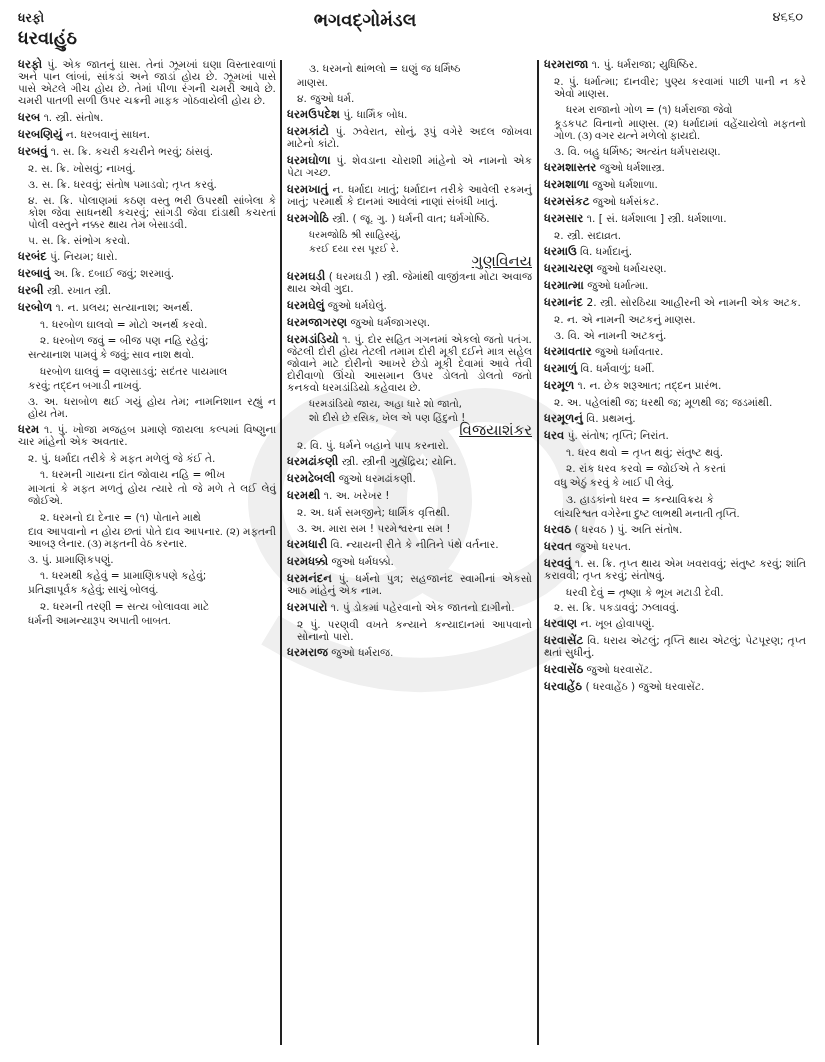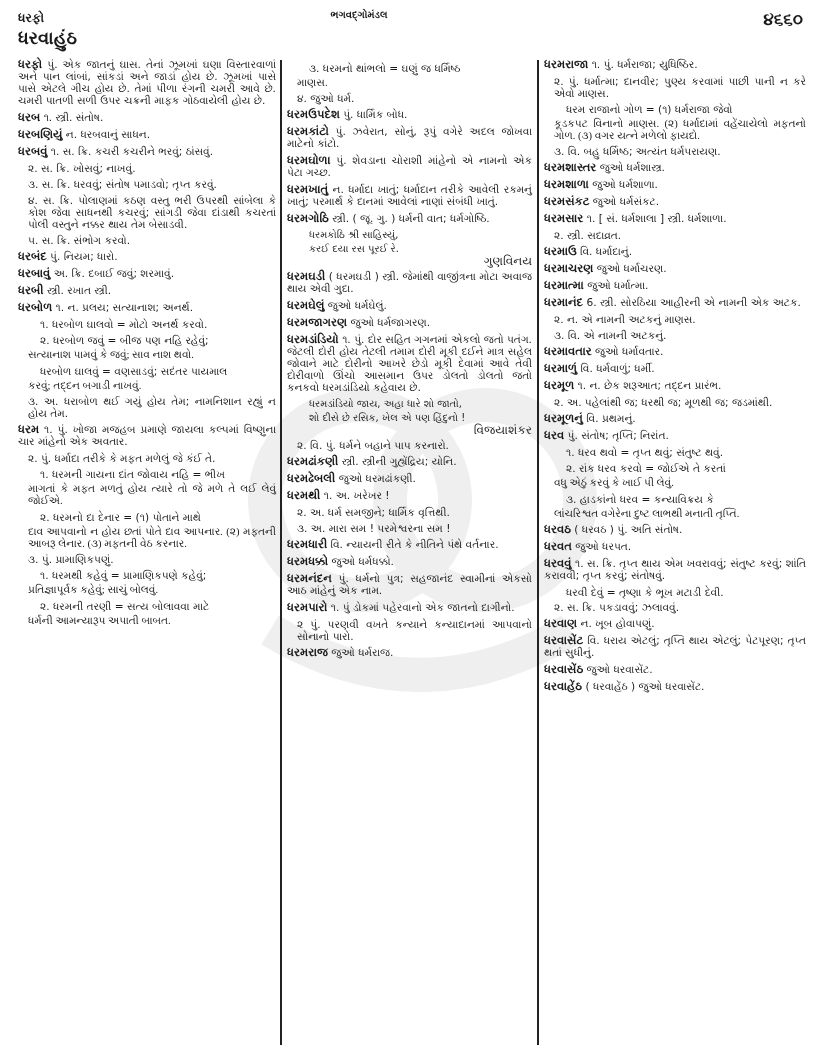--- a/index.html
+++ b/index.html
@@ -9,41 +9,41 @@
   }
   .watermark {
     position: absolute; left: 210px; top: 300px; width: 420px; height: 420px;
     pointer-events: none; z-index: 0;
   }
   .header {
     position: absolute; left: 0; top: 0; width: 825px; height: 50px; z-index: 1;
   }
   .guide-first { position: absolute; left: 18px; top: 10px; font-size: 12.5px; font-weight: bold; }
   .guide-last { position: absolute; left: 18px; top: 27px; font-size: 18px; font-weight: bold; }
-  .running-title { position: absolute; left: 0; width: 718px; top: 9px; text-align: center; font-size: 10px; font-weight: bold; }
-  .page-no { position: absolute; right: 22px; top: 9px; font-size: 17px; font-weight: bold; }
+  .running-title { position: absolute; left: 6px; width: 718px; top: 9px; text-align: center; font-size: 18px; font-weight: bold; }
+  .page-no { position: absolute; right: 22px; top: 9px; font-size: 13px; font-weight: normal; }
 
   .col {
     position: absolute; top: 58px; z-index: 1;
     font-size: 10.6px; line-height: 12px;
   }
   .col1 { left: 18px; width: 258px; }
   .col2 { left: 287px; width: 245px; }
   .col3 { left: 544px; width: 262px; }
   .rule { position: absolute; width: 1.6px; background: #222; z-index: 1; }
   .rule1 { left: 280px; top: 60px; height: 985px; }
   .rule2 { left: 537px; top: 60px; height: 985px; }
 
   .entry { margin: 0 0 5px 0; text-align: justify; }
   .hw { font-weight: bold; font-size: 11.6px; }
   .sense { margin: 0 0 4px 10px; text-align: justify; }
   .idiom { margin: 4px 0 3px 22px; text-align: justify; }
   .idiom-cont { margin: 0 0 3px 10px; text-align: justify; font-family: Liberation Serif, serif; }
   .quote { margin: 0 0 2px 22px; font-size: 10px; }
-  .attrib { text-align: right; font-size: 12px; margin: -2px 0 3px 0; }
+  .attrib { text-align: right; font-size: 15px; margin: -2px 0 3px 0; text-decoration: underline; }
 </style>
 </head>
 <body>
 
 <svg class="watermark" viewBox="0 0 420 420">
   <g fill="none" stroke="#efefef" stroke-width="34">
     <circle cx="150" cy="200" r="95"></circle>
     <circle cx="275" cy="200" r="95"></circle>
     <path d="M60 330 Q210 420 360 330"></path>
   </g>
@@ -92,21 +92,21 @@
   </div>
 <div class="col col2">
     <div class="idiom">૩. ધરમનો થાંભલો = ઘણું જ ધર્મિષ્ઠ</div>
     <div class="idiom-cont">માણસ.</div>
     <div class="sense">૪. જુઓ ધર્મ.</div>
     <div class="entry"><span class="hw">ધરમઉપદેશ</span><span> પું. ધાર્મિક બોધ.</span></div>
     <div class="entry"><span class="hw">ધરમકાંટો</span><span> પું. ઝવેરાત, સોનું, રૂપું વગેરે અદલ જોખવા માટેનો કાંટો.</span></div>
     <div class="entry"><span class="hw">ધરમઘોળા</span><span> પું. શેવડાના ચોરાશી માંહેનો એ નામનો એક પેટા ગચ્છ.</span></div>
     <div class="entry"><span class="hw">ધરમખાતું</span><span> ન. ધર્માદા ખાતું; ધર્માદાન તરીકે આવેલી રકમનું ખાતું; પરમાર્થ કે દાનમાં આવેલાં નાણાં સંબંધી ખાતું.</span></div>
     <div class="entry"><span class="hw">ધરમગોઠિ</span><span> સ્ત્રી. ( જૂ. ગુ. ) ધર્મની વાત; ધર્મગોષ્ઠિ.</span></div>
-    <div class="quote">ધરમકોઠિ શ્રી સાહિસ્યું,</div>
+    <div class="quote">ધરમજોઠિ શ્રી સાહિસ્યું,</div>
     <div class="quote">કરઈ દયા રસ પૂરઈ રે.</div>
     <div class="attrib">ગુણવિનય</div>
     <div class="entry"><span class="hw">ધરમઘડી</span><span> ( ધરમઘડી ) સ્ત્રી. જેમાંથી વાજીંત્રના મોટા અવાજ થાય એવી ગુદા.</span></div>
     <div class="entry"><span class="hw">ધરમઘેલું</span><span> જુઓ ધર્મઘેલું.</span></div>
     <div class="entry"><span class="hw">ધરમજાગરણ</span><span> જુઓ ધર્મજાગરણ.</span></div>
     <div class="entry"><span class="hw">ધરમડાંડિયો</span><span> ૧. પું. દોર સહિત ગગનમાં એકલો જતો પતંગ. જેટલી દોરી હોય તેટલી તમામ દોરી મૂકી દઈને માત્ર સહેલ જોવાને માટે દોરીનો આખરે છેડો મૂકી દેવામાં આવે તેવી દોરીવાળો ઊંચો આસમાન ઉપર ડોલતો ડોલતો જતો કનકવો ધરમડાંડિયો કહેવાય છે.</span></div>
     <div class="quote">ધરમડાંડિયો જાય, અહા ધારે શો જાતો,</div>
     <div class="quote">શો દીસે છે રસિક, ખેલ એ પણ હિંદુનો !</div>
     <div class="attrib">વિજયાશંકર</div>
     <div class="sense">૨. વિ. પું. ધર્મને બહાને પાપ કરનારો.</div>
@@ -129,21 +129,21 @@
     <div class="idiom-cont">કૂડકપટ વિનાનો માણસ. (૨) ધર્માદામાં વહેંચાયેલો મફતનો ગોળ. (૩) વગર યત્ને મળેલો ફાયદો.</div>
     <div class="sense">૩. વિ. બહુ ધર્મિષ્ઠ; અત્યંત ધર્મપરાયણ.</div>
     <div class="entry"><span class="hw">ધરમશાસ્તર</span><span> જુઓ ધર્મશાસ્ત્ર.</span></div>
     <div class="entry"><span class="hw">ધરમશાળા</span><span> જુઓ ધર્મશાળા.</span></div>
     <div class="entry"><span class="hw">ધરમસંકટ</span><span> જુઓ ધર્મસંકટ.</span></div>
     <div class="entry"><span class="hw">ધરમસાર</span><span> ૧. [ સં. ધર્મશાલા ] સ્ત્રી. ધર્મશાળા.</span></div>
     <div class="sense">૨. સ્ત્રી. સદાવ્રત.</div>
     <div class="entry"><span class="hw">ધરમાઉ</span><span> વિ. ધર્માદાનું.</span></div>
     <div class="entry"><span class="hw">ધરમાચરણ</span><span> જુઓ ધર્માચરણ.</span></div>
     <div class="entry"><span class="hw">ધરમાત્મા</span><span> જુઓ ધર્માત્મા.</span></div>
-    <div class="entry"><span class="hw">ધરમાનંદ</span><span> 6. સ્ત્રી. સોરઠિયા આહીરની એ નામની એક અટક.</span></div>
+    <div class="entry"><span class="hw">ધરમાનંદ</span><span> 2. સ્ત્રી. સોરઠિયા આહીરની એ નામની એક અટક.</span></div>
     <div class="sense">૨. ન. એ નામની અટકનું માણસ.</div>
     <div class="sense">૩. વિ. એ નામની અટકનું.</div>
     <div class="entry"><span class="hw">ધરમાવતાર</span><span> જુઓ ધર્માવતાર.</span></div>
     <div class="entry"><span class="hw">ધરમાળું</span><span> વિ. ધર્મવાળું; ધર્મી.</span></div>
     <div class="entry"><span class="hw">ધરમૂળ</span><span> ૧. ન. છેક શરૂઆત; તદ્દન પ્રારંભ.</span></div>
     <div class="sense">૨. અ. પહેલાંથી જ; ધરથી જ; મૂળથી જ; જડમાંથી.</div>
     <div class="entry"><span class="hw">ધરમૂળનું</span><span> વિ. પ્રથમનું.</span></div>
     <div class="entry"><span class="hw">ધરવ</span><span> પું. સંતોષ; તૃપ્તિ; નિરાંત.</span></div>
     <div class="idiom">૧. ધરવ થવો = તૃપ્ત થવું; સંતુષ્ટ થવું.</div>
     <div class="idiom">૨. રાંક ધરવ કરવો = જોઈએ તે કરતાં</div>

